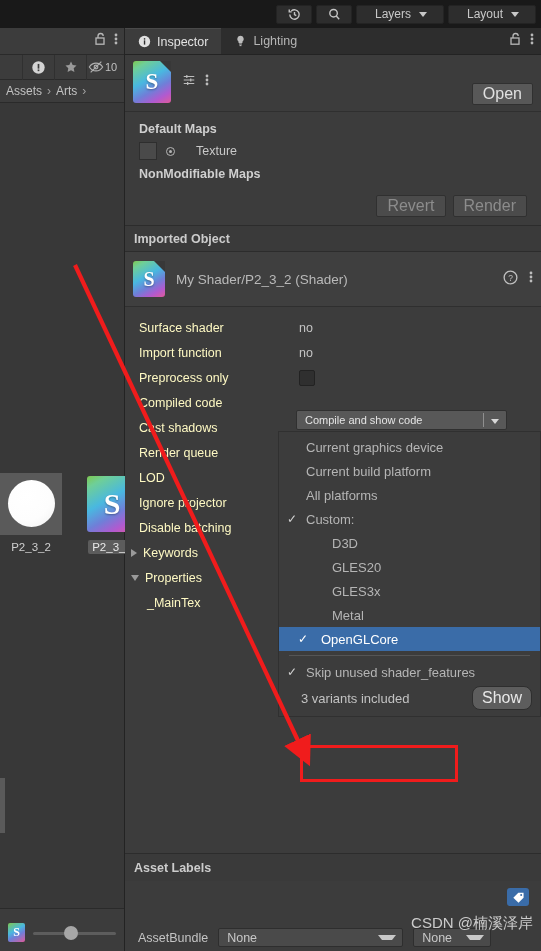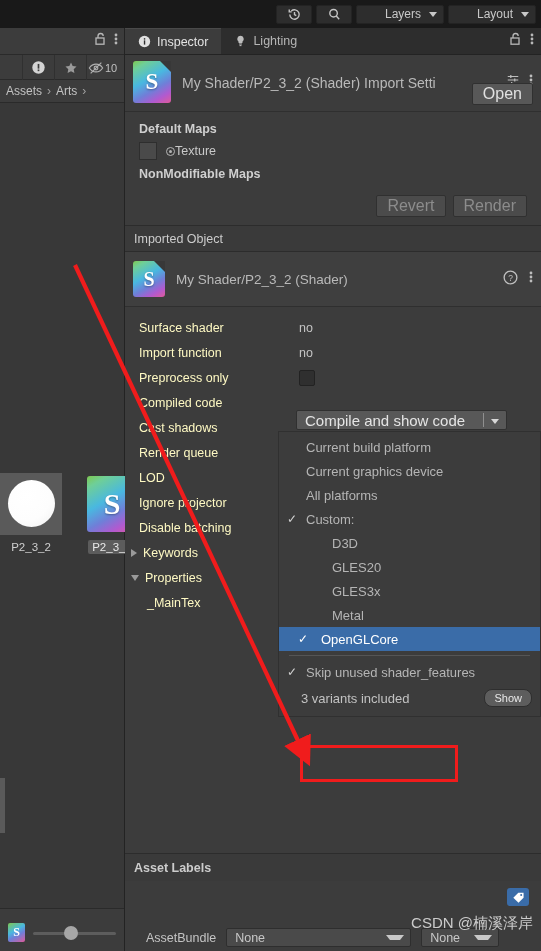--- a/index.html
+++ b/index.html
@@ -18,37 +18,37 @@
     background: #191919;
     display: flex; align-items: center; justify-content: flex-end;
     padding-right: 5px; gap: 4px;
   }
   .tb-btn {
     height: 19px; background: #2d2d2d; border: 1px solid #232323;
     border-radius: 2px; display: flex; align-items: center; justify-content: center;
     color: #c4c4c4; cursor: default;
   }
   .tb-icon { width: 36px; }
-  .tb-drop { min-width: 88px; padding: 0 6px 0 8px; justify-content: flex-end; }
+  .tb-drop { min-width: 88px; padding: 0 6px 0 8px; justify-content: center; }
   .tb-drop .lbl { font-size: 12px; color: #c8c8c8; }
   .caret { width: 0; height: 0; border-left: 4px solid transparent;
            border-right: 4px solid transparent; border-top: 5px solid #c8c8c8; margin-left: 8px;}
 
   
   .leftpanel {
     position: absolute; left: 0; top: 28px; width: 125px; height: 923px;
     background: #383838; border-right: 1px solid #232323;
   }
   .lp-header {
     height: 27px; background: #3c3c3c; border-bottom: 1px solid #2a2a2a;
     display: flex; align-items: center; justify-content: flex-end; padding-right: 6px; gap: 8px;
   }
   .lp-toolrow {
     height: 25px; background: #3c3c3c; border-bottom: 1px solid #2a2a2a;
-    display: flex; padding-left: 22px; gap: 0px;
+    display: flex; align-items: center; padding-left: 22px; gap: 0px;
   }
   .lp-toolbtn {
     width: 32px; height: 25px; display: flex; align-items: center; justify-content: center;
     border-left: 1px solid #303030; color: #b0b0b0; font-size: 13px;
   }
   .lp-breadcrumb {
     height: 23px; background: #3c3c3c; border-bottom: 1px solid #2a2a2a;
     display: flex; align-items: center; padding-left: 6px;
     font-size: 12px; color: #c2c2c2; white-space: nowrap; overflow: hidden;
   }
@@ -123,30 +123,30 @@
     background: #585858; border: 1px solid #303030; border-radius: 2px;
     color: #e0e0e0; font-size: 16px; padding: 2px 10px; line-height: 16px;
   }
   .btn.dim { background: #4b4b4b; color: #8c8c8c; }
   .open-row { position: absolute; right: 8px; top: 28px; }
 
   .sec-body { background: #3c3c3c; padding: 10px 14px 8px 14px; }
   .sec-label { font-size: 12.5px; font-weight: bold; color: #cfcfcf; margin-bottom: 6px;}
   .tex-row { display: flex; align-items: center; gap: 9px; margin-bottom: 7px; }
   .tex-box { width: 18px; height: 18px; background: #4a4a4a; border: 1px solid #2e2e2e; }
-  .tex-lbl { font-size: 12.5px; color: #c9c9c9; display:flex; align-items:center; gap:0;}
+  .tex-lbl { font-size: 12.5px; color: #c9c9c9; display:flex; align-items:center; gap:21px;}
   .radio-dot { width: 9px; height: 9px; border: 1px solid #b5b5b5; border-radius: 50%;
      position: relative; display:inline-block;}
   .radio-dot::after{content:"";position:absolute;left:2px;top:2px;width:3px;height:3px;border-radius:50%;background:#b5b5b5;}
   .btnrow { display: flex; justify-content: flex-end; gap: 7px; margin-top: 14px; }
 
   .sec-head-bar {
     background: #3a3a3a; border-top: 1px solid #2c2c2c; border-bottom: 1px solid #2c2c2c;
     height: 27px; display: flex; align-items: center; padding-left: 9px;
-    font-size: 12.5px; font-weight: normal; color: #cccccc;
+    font-size: 12.5px; font-weight: bold; color: #cccccc;
   }
   .imported-head {
     background: #3f3f3f; height: 55px; border-bottom: 1px solid #2f2f2f;
     display: flex; align-items: center; padding: 0 8px; gap: 11px;
   }
   .imported-head .t { font-size: 13.5px; color: #b9b9b9; flex: 1; }
 
   .prop-list { position: relative; padding: 8px 0 0 0; }
   .prop-row { height: 25px; display: flex; align-items: center; padding-left: 14px; }
   .prop-row .k { width: 160px; font-size: 12.5px; color: #fef9c3; }
@@ -156,21 +156,21 @@
   .tri-r { width:0;height:0;border-top:4.5px solid transparent;border-bottom:4.5px solid transparent;
     border-left:6px solid #9a9a9a;}
   .tri-d { width:0;height:0;border-left:4.5px solid transparent;border-right:4.5px solid transparent;
     border-top:6px solid #9a9a9a;}
 
   
   .dd-button {
     position: absolute; left: 171px; top: 103px; width: 211px; height: 20px;
     background: #585858; border: 1px solid #303030; border-radius: 2px;
     display: flex; align-items: center; padding-left: 8px;
-    font-size: 15px; color: #e4e4e4;
+    font-size: 11px; color: #e4e4e4;
   }
   .dd-button .sep { position:absolute; right: 22px; top:2px; bottom:2px; width:1px; background:#8f8f8f;}
   .dd-button .ar { position:absolute; right: 7px; top: 8px; width:0;height:0;
      border-left:4px solid transparent;border-right:4px solid transparent;border-top:5px solid #d8d8d8;}
 
   .popup {
     position: absolute; left: 153px; top: 124px; width: 263px;
     background: #3c3c3c; border: 1px solid #303030;
     padding: 3px 0 4px 0; z-index: 30;
   }
@@ -183,35 +183,35 @@
   .pop-item.indent .tx { padding-left: 28px; }
   .pop-item.sel { background: #3a6ca8; color: #ffffff; }
   .pop-item.sel .ck { color: #ffffff; }
   .pop-sep { height: 1px; background: #555; margin: 4px 10px; }
   .variant-row {
     height: 28px; display: flex; align-items: center; justify-content: space-between;
     padding: 0 8px 0 22px;
   }
   .variant-txt { font-size: 13px; color: #c2c2c2; }
   .show-btn { background: #5d5d5d; border: 1px solid #2e2e2e; border-radius: 8px;
-    color: #e8e8e8; font-size: 11px; padding: 2px 9px; }
+    color: #e8e8e8; font-size: 16px; padding: 2px 9px; }
 
   .bottom-sec { position: absolute; left: 0; right: 0; bottom: 0; }
   .labels-head {
     background: #3a3a3a; border-top: 1px solid #2c2c2c; height: 28px;
     display: flex; align-items: center; padding-left: 9px;
     font-size: 12.5px; font-weight: bold; color: #cccccc;
   }
   .labels-body { height: 70px; position: relative; background: #3c3c3c; }
   .tag-ico {
     position: absolute; right: 12px; top: 7px; width: 22px; height: 18px;
     background: #3a6ca8; border-radius: 3px; display:flex;align-items:center;justify-content:center;
   }
   .bundle-row {
-    position: absolute; left: 12px; right: 0; bottom: 4px; display: flex; align-items: center;
+    position: absolute; left: 4px; right: 0; bottom: 4px; display: flex; align-items: center;
     padding: 0 9px 0 9px; gap: 10px;
   }
   .bundle-row .k { font-size: 12.5px; color: #c4c4c4; }
   .mini-drop {
     background: #4a4a4a; border: 1px solid #2e2e2e; border-radius: 2px; height: 19px;
     display: flex; align-items: center; padding: 0 6px 0 8px; font-size: 12.5px; color: #c8c8c8;
     position: relative;
   }
   .mini-drop .ar { margin-left: auto; padding-left: 10px; width:0;height:0;
      border-left:4px solid transparent;border-right:4px solid transparent;border-top:5px solid #c8c8c8;}
@@ -374,21 +374,20 @@
           <circle cx="2" cy="7" r="1.4" fill="#b8b8b8"></circle>
               <circle cx="2" cy="11" r="1.4" fill="#b8b8b8"></circle>
             </svg>
         </span>
       </div>
     </div>
 
     <div class="obj-header">
       <div class="obj-title-row">
         <div class="shader-ico" style="width:38px;height:42px;font-size:23px;">S</div>
-        <div class="obj-title">My Shader/P2_3_2 (Shader) Import Setti</div>
         <div class="obj-icons">
           <span>
             <svg width="14" height="14" viewBox="0 0 16 16" fill="none" stroke="#bdbdbd" stroke-width="1.4">
               <path d="M2 4h12M2 8h12M2 12h12"></path>
                 <path d="M5.5 2.2v3.6M10 6.2v3.6M6.5 10.2v3.6"></path>
               </svg>
           </span>
           <span>
             <svg width="4" height="14" viewBox="0 0 4 14">
                 <circle cx="2" cy="3" r="1.4" fill="#bdbdbd"></circle>
@@ -488,25 +487,25 @@
 
       <div class="dd-button">
         <span>Compile and show code</span>
         <span class="sep"></span>
         <span class="ar"></span>
       </div>
 
       <div class="popup">
         <div class="pop-item">
           <span class="ck"></span>
+          <span class="tx">Current graphics device</span>
+        </div>
+        <div class="pop-item">
+          <span class="ck"></span>
           <span class="tx">Current build platform</span>
-        </div>
-        <div class="pop-item">
-          <span class="ck"></span>
-          <span class="tx">Current graphics device</span>
         </div>
         <div class="pop-item">
           <span class="ck"></span>
           <span class="tx">All platforms</span>
         </div>
         <div class="pop-item">
           <span class="ck">✓</span>
           <span class="tx">Custom:</span>
         </div>
         <div class="pop-item indent">

